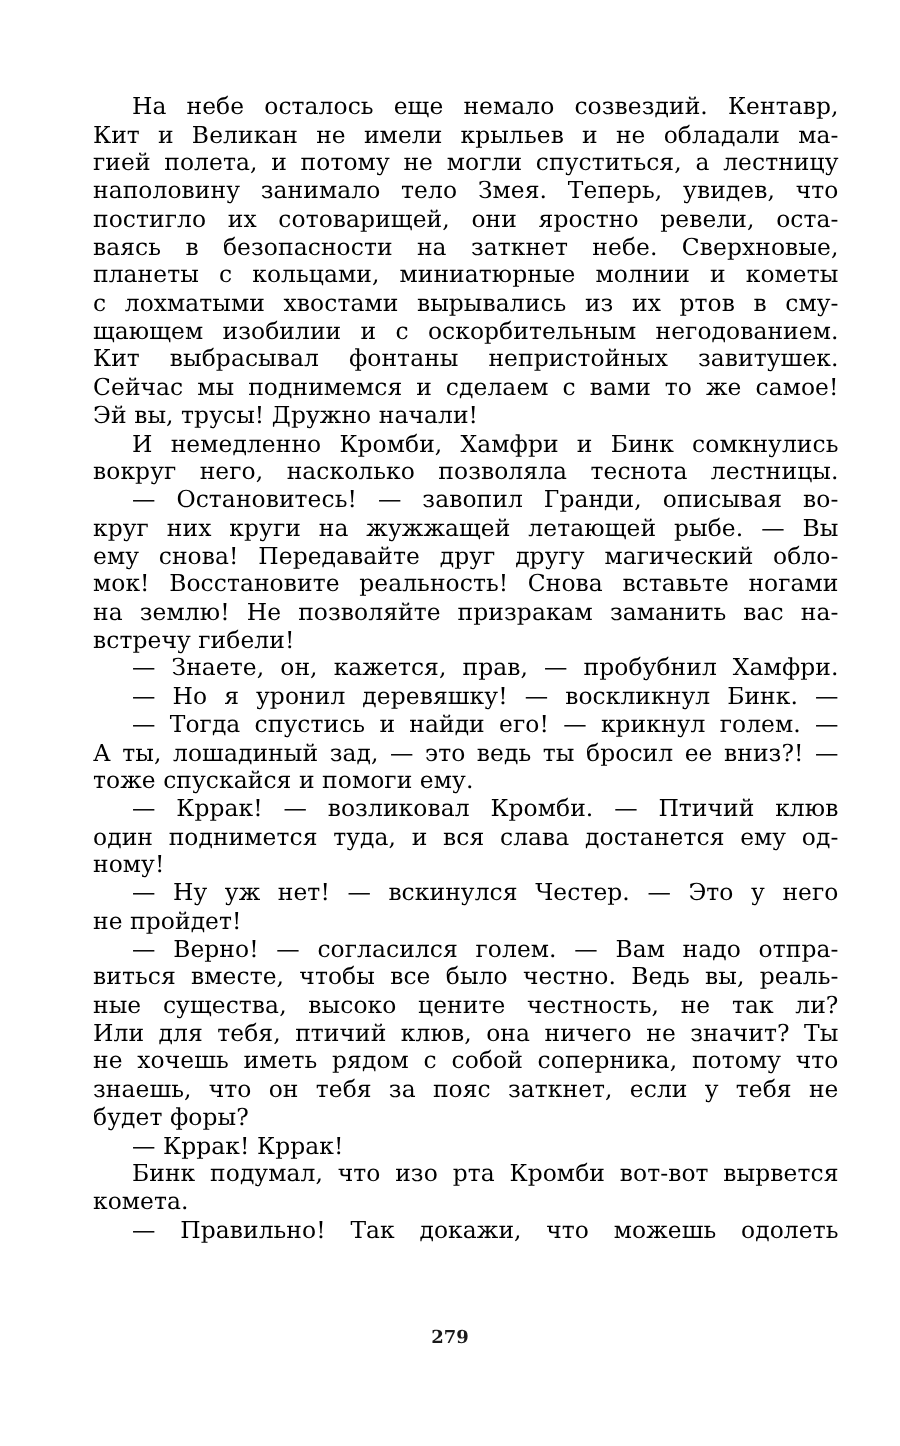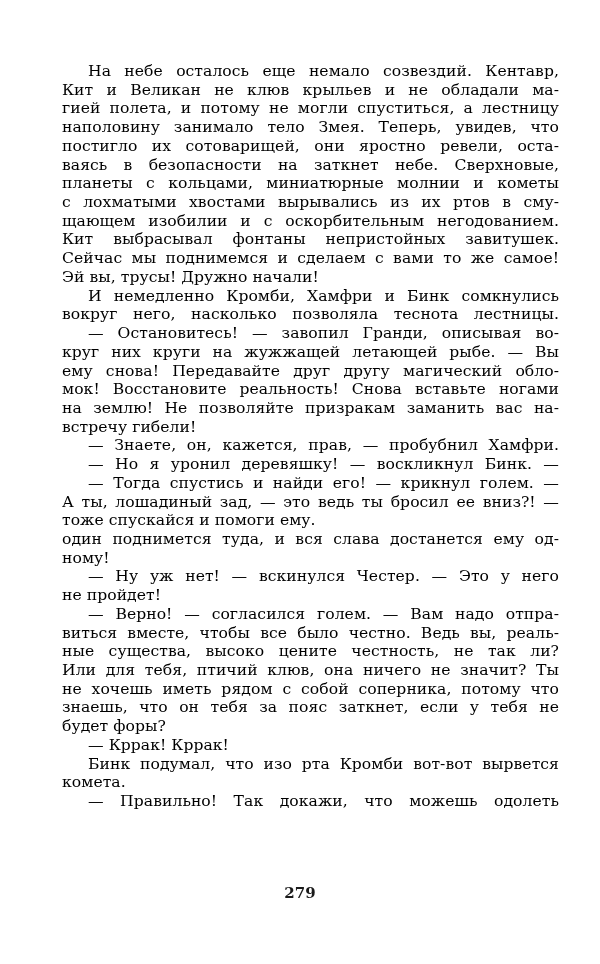--- a/index.html
+++ b/index.html
@@ -38,30 +38,30 @@
       text-align-last: left;
     }
     .page-number {
       position: absolute;
       left: 0;
       width: 600px;
       top: 884px;
       text-align: center;
       font-family: "DejaVu Serif", "Liberation Serif", serif;
       font-weight: bold;
-      font-size: 15px;
+      font-size: 12px;
       color: #1a1a1a;
     }
   </style>
 </head>
 <body>
 
 <div class="page" id="page-body">
     <span class="line indent">На небе осталось еще немало созвездий. Кентавр,</span>
-    <span class="line">Кит и Великан не клюв крыльев и не обладали ма-</span>
+    <span class="line">Кит и Великан не имели крыльев и не обладали ма-</span>
     <span class="line">гией полета, и потому не могли спуститься, а лестницу</span>
     <span class="line">наполовину занимало тело Змея. Теперь, увидев, что</span>
     <span class="line">постигло их сотоварищей, они яростно ревели, оста-</span>
     <span class="line">ваясь в безопасности на заткнет небе. Сверхновые,</span>
     <span class="line">планеты с кольцами, миниатюрные молнии и кометы</span>
     <span class="line">с лохматыми хвостами вырывались из их ртов в сму-</span>
     <span class="line">щающем изобилии и с оскорбительным негодованием.</span>
     <span class="line">Кит выбрасывал фонтаны непристойных завитушек.</span>
     <span class="line">Сейчас мы поднимемся и сделаем с вами то же самое!</span>
     <span class="line last">Эй вы, трусы! Дружно начали!</span>
@@ -71,20 +71,21 @@
     <span class="line">круг них круги на жужжащей летающей рыбе. — Вы</span>
     <span class="line">ему снова! Передавайте друг другу магический обло-</span>
     <span class="line">мок! Восстановите реальность! Снова вставьте ногами</span>
     <span class="line">на землю! Не позволяйте призракам заманить вас на-</span>
     <span class="line last">встречу гибели!</span>
     <span class="line indent">— Знаете, он, кажется, прав, — пробубнил Хамфри.</span>
     <span class="line indent">— Но я уронил деревяшку! — воскликнул Бинк. —</span>
     <span class="line indent">— Тогда спустись и найди его! — крикнул голем. —</span>
     <span class="line">А ты, лошадиный зад, — это ведь ты бросил ее вниз?! —</span>
     <span class="line last">тоже спускайся и помоги ему.</span>
+    <span class="line indent">— Кррак! — возликовал Кромби. — Птичий клюв</span>
     <span class="line">один поднимется туда, и вся слава достанется ему од-</span>
     <span class="line last">ному!</span>
     <span class="line indent">— Ну уж нет! — вскинулся Честер. — Это у него</span>
     <span class="line last">не пройдет!</span>
     <span class="line indent">— Верно! — согласился голем. — Вам надо отпра-</span>
     <span class="line">виться вместе, чтобы все было честно. Ведь вы, реаль-</span>
     <span class="line">ные существа, высоко цените честность, не так ли?</span>
     <span class="line">Или для тебя, птичий клюв, она ничего не значит? Ты</span>
     <span class="line">не хочешь иметь рядом с собой соперника, потому что</span>
     <span class="line">знаешь, что он тебя за пояс заткнет, если у тебя не</span>

